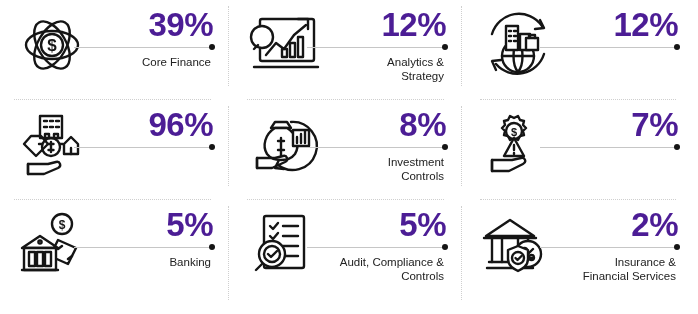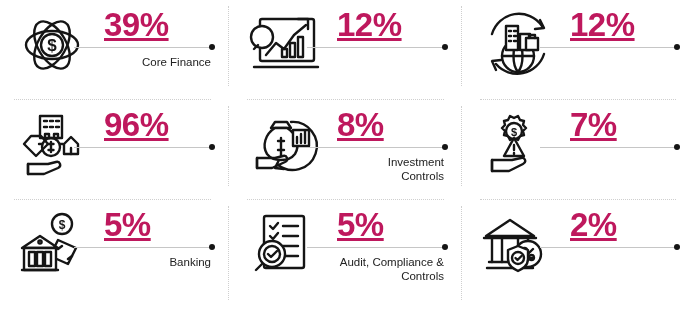--- a/index.html
+++ b/index.html
@@ -66,27 +66,26 @@
     position: relative;
     padding-right: 16px;
     box-sizing: border-box;
     text-align: right;
     padding-top: 8px;
   }
   .pct {
     font-family: "Liberation Sans", sans-serif;
     font-size: 33px;
     font-weight: bold;
-    color: #be185d;
+    color: #4c1d95;
     letter-spacing: -0.5px;
     line-height: 1.02;
     display: block;
-    text-align: left;
+    text-align: right;
     padding-right: 4px;
-    text-decoration: underline;
   }
   .rule {
     position: relative;
     height: 9px;
     margin-top: 1px;
   }
   .rule .line {
     position: absolute;
     left: -28px;
     right: 6px;
@@ -154,20 +153,22 @@
         <circle cx="14" cy="26" r="11" fill="#ffffff"></circle>
         <path d="M6 38 l4 -4"></path>
       </svg>
     </div>
     <div class="stat">
       <span class="pct">12%</span>
       <div class="rule">
         <div class="line"></div>
         <div class="dot"></div>
       </div>
+      <div class="label">Analytics &amp;
+Strategy</div>
     </div>
   </div>
 
   <div class="cell col3 hsep">
     <div class="icon-wrap">
       <svg width="72" height="70" viewBox="0 0 72 70" fill="none" stroke="#151515" stroke-width="2.4" stroke-linecap="round" stroke-linejoin="round">
         <path d="M10 24 A28 28 0 0 1 60 16"></path>
         <path d="M62 44 A28 28 0 0 1 14 54"></path>
         <path d="M58 10 l4 8 l-9 1"></path>
         <path d="M14 60 l-4 -9 l9 -1"></path>
@@ -327,16 +328,18 @@
         <circle cx="38" cy="48" r="6"></circle>
         <path d="M35.5 48 l2 2 l4 -4"></path>
       </svg>
     </div>
     <div class="stat">
       <span class="pct">2%</span>
       <div class="rule">
         <div class="line"></div>
         <div class="dot"></div>
       </div>
+      <div class="label">Insurance &amp;
+Financial Services</div>
     </div>
   </div>
 
 </div>
 
 </body></html>

